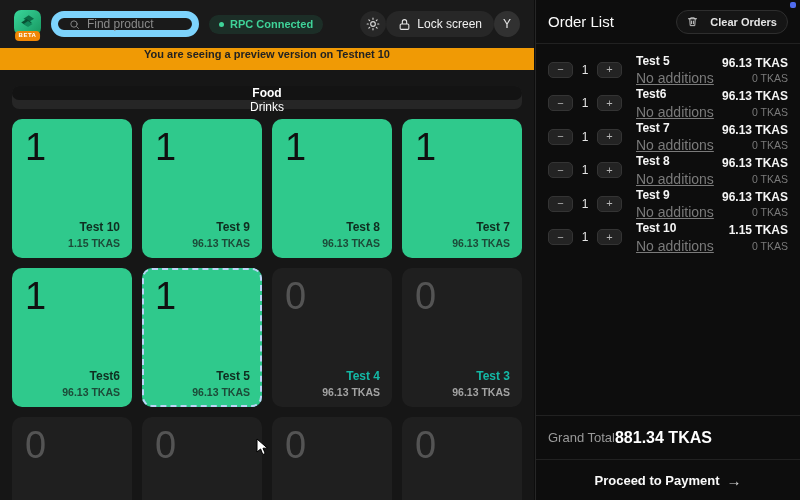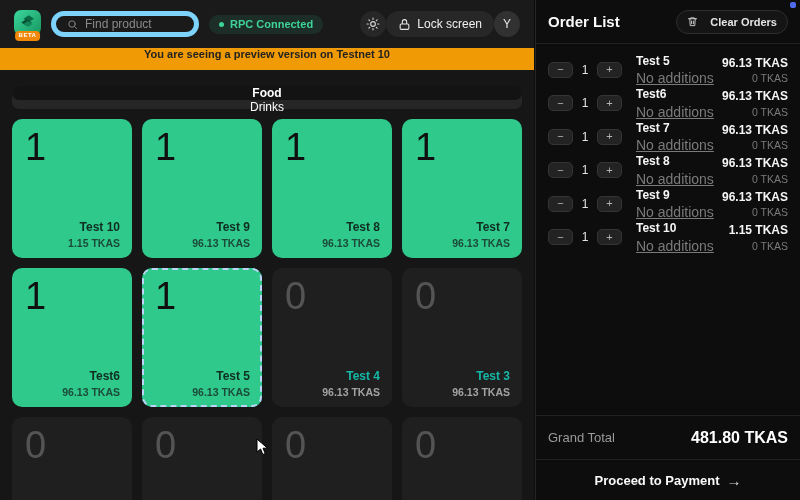--- a/index.html
+++ b/index.html
@@ -18,21 +18,21 @@
   .topbar { height:48px; display:flex; align-items:center; padding:0 14px; gap:10px; background:#1a1a1a; }
 
   .logo-wrap { position:relative; width:27px; height:29px; flex:0 0 auto; }
   .logo-box { width:27px; height:25px; border-radius:7px; background:linear-gradient(135deg,#3ad79c,#17965f);
               display:flex; align-items:center; justify-content:center; }
   .beta-badge { position:absolute; left:50%; bottom:-2px; transform:translateX(-50%);
                 background:#f08705; color:#fff; font-size:6px; font-weight:700; letter-spacing:.5px;
                 padding:1px 4px; border-radius:4px; line-height:1.2; }
 
   .search-box { display:flex; align-items:center; gap:7px; width:148px; height:26px;
-                border:5px solid #7dd3fc; border-radius:999px; padding:0 11px; background:#1a1a1a; }
+                border:7px solid #7dd3fc; border-radius:999px; padding:0 11px; background:#1a1a1a; }
   .search-box input { border:none; outline:none; background:transparent; color:#e5e5e5;
                       font-size:12px; width:100%; font-family:"Liberation Sans", sans-serif; }
   .search-box input::placeholder { color:#8a8a8a; }
 
   .rpc-badge { display:flex; align-items:center; gap:6px; height:19px; padding:0 10px;
                border-radius:999px; background:rgba(47,201,140,.12); color:#3fd399;
                font-size:11px; font-weight:700; }
   .rpc-dot { width:5px; height:5px; border-radius:50%; background:#3fd399; }
 
   .topbar-right { margin-left:auto; display:flex; align-items:center; }
@@ -66,42 +66,42 @@
   .card.dark  .card-name { color:#14b8a6; }
   .card-price { font-size:10.5px; margin-top:3px; font-weight:600; }
   .card.green .card-price { color:#1c4a38; }
   .card.dark  .card-price { color:#a3a3a3; }
 
   
   .right-panel { position:absolute; left:535px; top:0; width:265px; height:500px;
                  background:#0d0d0d; border-left:1px solid #262626; }
   .panel-header { height:44px; display:flex; align-items:center; justify-content:space-between;
                   padding:0 12px; border-bottom:1px solid #212121; }
-  .panel-title { font-size:15px; font-weight:700; color:#fafafa; }
+  .panel-title { font-size:15px; font-weight:400; color:#fafafa; }
   .clear-btn { display:flex; align-items:center; gap:12px; height:24px; padding:0 10px;
                border-radius:999px; background:#151515; border:1px solid #2e2e2e;
                color:#e5e5e5; font-size:11px; font-weight:600; cursor:pointer; }
 
   .order-items { padding:9px 12px 0; }
   .order-item { display:flex; align-items:center; height:33.5px; }
   .stepper { display:flex; align-items:center; gap:7px; }
   .step-btn { width:25px; height:16px; background:#232323; border:1px solid #343434;
               border-radius:5px; color:#b5b5b5; font-size:11px; line-height:1;
               display:flex; align-items:center; justify-content:center; cursor:pointer; }
   .qty { font-size:12px; width:10px; text-align:center; color:#e5e5e5; }
   .item-name-block { margin-left:14px; }
   .item-name { font-size:12px; font-weight:600; color:#f5f5f5; }
   .item-additions { font-size:14px; color:#7a7a7a; margin-top:2.5px;text-decoration:underline; }
   .item-prices { margin-left:auto; text-align:right; }
   .item-price { font-size:12px; font-weight:700; color:#f5f5f5; }
   .item-additions-price { font-size:10.5px; color:#7a7a7a; margin-top:2.5px; }
 
   .panel-footer { position:absolute; left:0; right:0; bottom:0; }
   .total-row { height:44px; border-top:1px solid #212121; display:flex; align-items:center;
-               justify-content:space-between; padding:0 12px;margin-top:17px; }
+               justify-content:flex-start; padding:0 12px;margin-top:17px; }
   .total-label { color:#9a9a9a; font-size:13px; }
   .total-value { font-size:16px; font-weight:700; color:#fff; }
   .proceed-row { height:41px; border-top:1px solid #212121; display:flex; align-items:center;
                  justify-content:center; gap:7px; font-size:13px; font-weight:700; color:#fafafa; cursor:pointer; }
   .proceed-arrow { font-size:15px; font-weight:400; color:#d4d4d4; }
 
   
   .dev-dot { position:absolute; left:790px; top:2px; width:6px; height:6px;
              border-radius:2px; background:#4f6bed; }
   .cursor { position:absolute; left:256px; top:438px; pointer-events:none; }
@@ -348,21 +348,21 @@
         <div class="item-price">1.15 TKAS</div>
         <div class="item-additions-price">0 TKAS</div>
       </div>
     </div>
 
   </div>
 
   <div class="panel-footer">
     <div class="total-row">
       <div class="total-label">Grand Total</div>
-      <div class="total-value">481.80 TKAS</div>
+      <div class="total-value">881.34 TKAS</div>
     </div>
     <div class="proceed-row">
       <span>Proceed to Payment</span>
       <span class="proceed-arrow">→</span>
     </div>
   </div>
 </div>
 
 <div class="dev-dot"></div>
 

